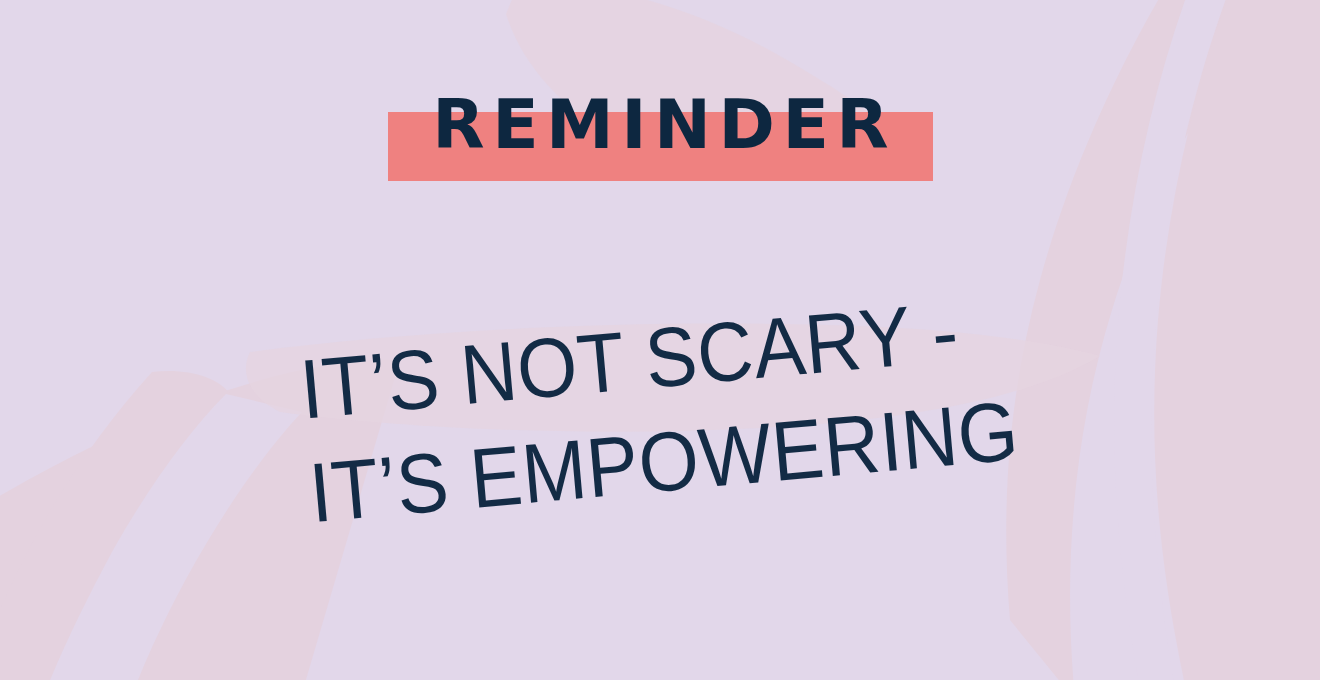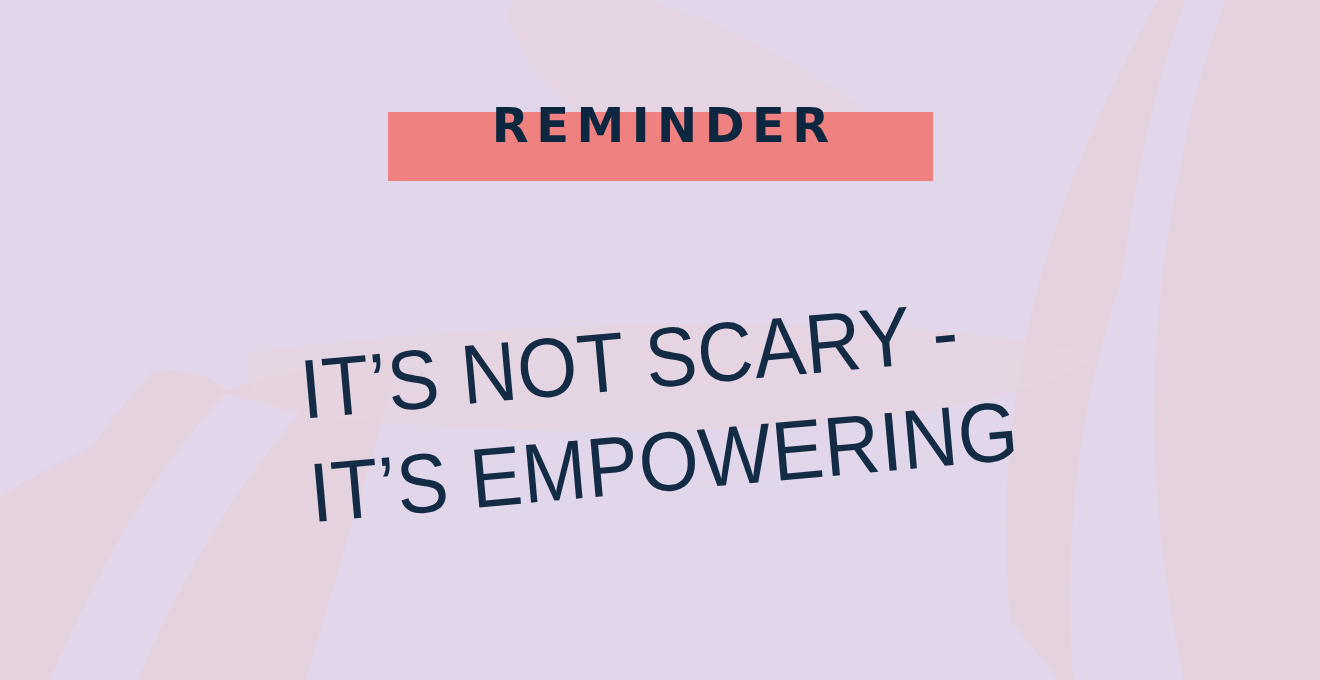--- a/index.html
+++ b/index.html
@@ -43,21 +43,21 @@
     background: #ef8180;
   }
   .reminder-text {
     position: absolute;
     left: 0px;
     top: 0px;
     width: 545px;
     text-align: center;
     font-family: "DejaVu Sans", sans-serif;
     font-weight: 700;
-    font-size: 48px;
+    font-size: 68px;
     line-height: 58px;
     letter-spacing: 7.5px;
     text-indent: 7.5px;
     color: #0d2740;
     white-space: nowrap;
     -webkit-font-smoothing: antialiased;
   }
 
   
   .headline {

